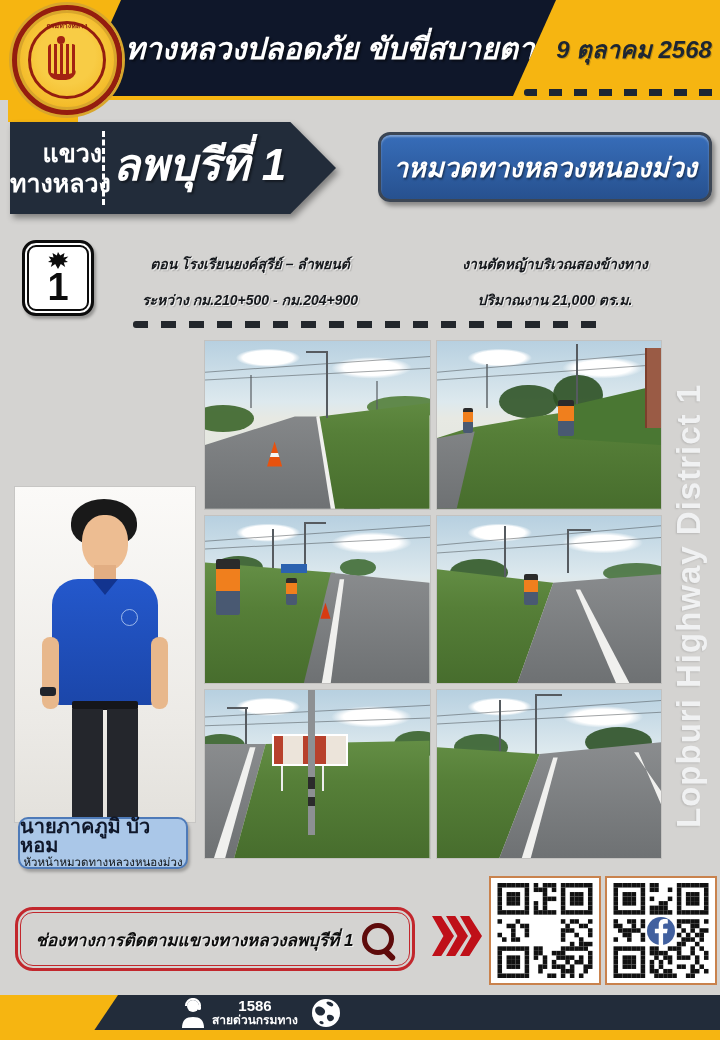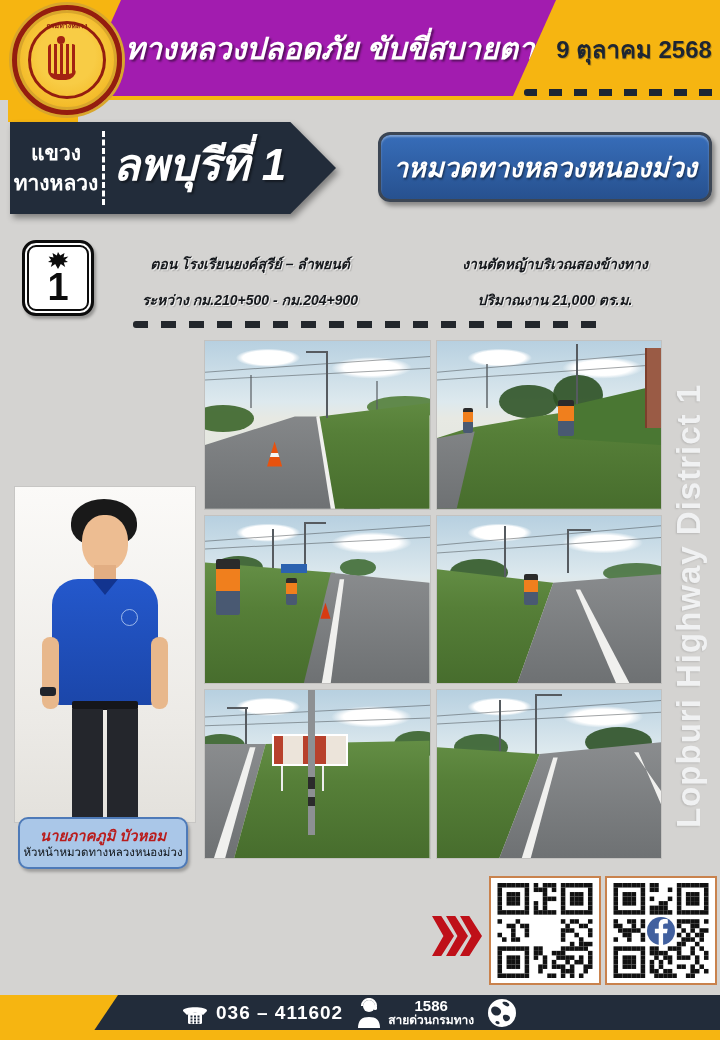--- a/index.html
+++ b/index.html
@@ -13,36 +13,36 @@
   .header-tab{left:8px;top:100px;width:70px;height:22px;background:#f6b511;}
   .seal{left:12px;top:5px;width:100px;height:100px;border-radius:50%;
         background:radial-gradient(circle at 50% 46%,#f8cc45 0 38%,#f3ba27 70%);
         border:5px solid #941d0f;box-shadow:0 0 0 3px #d8a62c, inset 0 0 0 3px #d8a62c;z-index:3;}
   .seal::before{content:"";position:absolute;inset:11px;border-radius:50%;border:3px solid #941d0f;}
   .seal-text{left:0;top:10px;width:100%;text-align:center;font-size:7px;font-weight:bold;color:#8c1b0e;}
   .seal-orn{left:31px;top:34px;width:28px;height:30px;
         background:repeating-linear-gradient(90deg,#a32312 0 3px,rgba(0,0,0,0) 3px 6px);
         border-bottom:6px solid #a32312;border-radius:4px 4px 10px 10px;}
   .seal-orn::after{content:"";position:absolute;left:9px;top:-8px;width:8px;height:8px;background:#a32312;border-radius:50%;}
-  .title-banner{left:78px;top:0;width:478px;height:96px;background:#a21caf;
+  .title-banner{left:78px;top:0;width:478px;height:96px;background:#0f172a;
         clip-path:polygon(9% 0,100% 0,91% 100%,0 100%);
         display:flex;align-items:center;justify-content:center;padding-left:26px;box-sizing:border-box;z-index:2;}
   .title-banner span{color:#fff;font-size:30px;font-weight:bold;font-style:italic;
         text-shadow:2px 2px 2px rgba(0,0,0,.45);white-space:nowrap;}
   .hdr-date{left:550px;top:30px;width:168px;text-align:center;color:#1d2633;
-        font-size:24px;font-weight:bold;text-shadow:1px 1px 0 rgba(0,0,0,.2);}
+        font-size:24px;font-weight:bold;font-style:italic;text-shadow:1px 1px 0 rgba(0,0,0,.2);}
   .hdr-dashes{left:524px;top:89px;width:196px;height:7px;
         background:repeating-linear-gradient(90deg,#1d2633 0 13px,rgba(0,0,0,0) 13px 25px);border-radius:3px;}
 
   
   .arrow{left:10px;top:122px;width:326px;height:92px;background:#222c3a;
         clip-path:polygon(0 0,86% 0,100% 50%,86% 100%,0 100%);
         display:flex;align-items:center;z-index:2;}
   .arrow-wrap{left:10px;top:122px;width:332px;height:98px;filter:drop-shadow(3px 4px 3px rgba(0,0,0,.4));}
-  .arrow-left{width:92px;text-align:center;color:#fff;font-weight:bold;font-size:21px;line-height:30px;}
+  .arrow-left{width:92px;text-align:right;color:#fff;font-weight:bold;font-size:25px;line-height:30px;}
   .arrow-sep{height:74px;border-left:3px dashed #fff;margin:0 8px 0 0;}
   .arrow-name{color:#fff;font-size:44px;font-weight:bold;font-style:italic;white-space:nowrap;
         padding-bottom:8px;text-shadow:2px 2px 2px rgba(0,0,0,.4);}
   .subunit{left:378px;top:132px;width:334px;height:70px;border-radius:12px;
         background:linear-gradient(180deg,#376db9 0%,#27518f 100%);
         border:3px solid #3c4654;box-sizing:border-box;
         box-shadow:3px 4px 4px rgba(0,0,0,.35), inset 0 2px 2px rgba(255,255,255,.35);
         display:flex;align-items:center;justify-content:center;}
   .subunit span{color:#fff;font-size:27px;font-weight:bold;font-style:italic;
         text-shadow:1px 2px 2px rgba(0,0,0,.45);white-space:nowrap;}
@@ -95,21 +95,21 @@
   .chest-logo{left:106px;top:122px;width:15px;height:15px;border:1px solid #bcd2f5;border-radius:50%;opacity:.8;}
   .arm-l{left:27px;top:150px;width:17px;height:72px;background:#e8b88c;border-radius:8px;}
   .arm-r{left:136px;top:150px;width:17px;height:72px;background:#e8b88c;border-radius:8px;}
   .watch{left:25px;top:200px;width:16px;height:9px;background:#20242c;border-radius:3px;}
   .belt{left:57px;top:214px;width:66px;height:9px;background:#15161a;border-radius:2px;}
   .leg-l{left:57px;top:222px;width:31px;height:113px;background:#24262c;}
   .leg-r{left:92px;top:222px;width:31px;height:113px;background:#24262c;}
   .caption{left:18px;top:817px;width:170px;height:52px;background:#aac7e8;border:2px solid #4e7ab8;
         border-radius:10px;box-sizing:border-box;display:flex;flex-direction:column;align-items:center;
         justify-content:center;box-shadow:2px 3px 3px rgba(0,0,0,.25);}
-  .cap-name{font-size:15px;font-weight:bold;color:#b91c1c;line-height:19px;font-style:italic;}
+  .cap-name{font-size:20px;font-weight:bold;color:#0f172a;line-height:19px;}
   .cap-pos{font-size:11.5px;color:#101418;line-height:15px;}
 
   
   .watermark{left:660px;top:340px;width:58px;height:532px;display:flex;align-items:center;justify-content:center;
         writing-mode:vertical-rl;transform:rotate(180deg);
         color:#f0f1f2;font-size:33px;font-weight:bold;letter-spacing:1px;white-space:nowrap;
         text-shadow:-1px -1px 2px rgba(0,0,0,.12);}
 
   
   .follow{left:15px;top:907px;width:400px;height:64px;border:3px solid #c2272d;border-radius:18px;
@@ -302,20 +302,24 @@
     <i class="leg-l"></i>
     <i class="leg-r"></i>
   </div>
   <div class="abs caption">
     <div class="cap-name">นายภาคภูมิ  บัวหอม</div>
     <div class="cap-pos">หัวหน้าหมวดทางหลวงหนองม่วง</div>
   </div>
 
   <div class="abs watermark">Lopburi Highway District 1</div>
 
+  <div class="abs follow">
+    <span class="follow-label">ช่องทางการติดตามแขวงทางหลวงลพบุรีที่ 1</span>
+    <span class="mag"></span>
+  </div>
   <div class="abs chevrons">
     <span class="chev"></span>
       <span class="chev"></span>
       <span class="chev"></span>
   </div>
   <div class="abs qr" style="left:489px;">
     <svg viewBox="0 0 105 105" class="qr-svg">
         <rect x="0" y="0" width="5" height="5"></rect>
         <rect x="5" y="0" width="5" height="5"></rect>
         <rect x="10" y="0" width="5" height="5"></rect>
@@ -730,38 +734,20 @@
       </svg>
     <span class="qr-icon fb-circle">
       <svg width="16" height="16" viewBox="0 0 16 16">
           <path fill="#fff" d="M9.2 16V9.3h2.2l.4-2.6H9.2V5c0-.8.3-1.3 1.4-1.3h1.3V1.4C11.6 1.3 10.8 1.2 10 1.2c-2 0-3.3 1.2-3.3 3.4v2.1H4.5v2.6h2.2V16h2.5z"></path>
         </svg>
     </span>
   </div>
 
   <div class="abs fbar">
     <div class="fgroup">
-      <svg width="30" height="24" viewBox="0 0 30 24">
-        <path fill="#fff" d="M3 10C2 5 28 5 27 10l-4 4c-3-3-13-3-16 0z"></path>
-        <rect fill="#fff" x="8" y="12" width="14" height="11" rx="1.5"></rect>
-        <g fill="#222c3a">
-            <rect x="10.5" y="14.5" width="2" height="2"></rect>
-            <rect x="14" y="14.5" width="2" height="2"></rect>
-            <rect x="17.5" y="14.5" width="2" height="2"></rect>
-            <rect x="10.5" y="17.5" width="2" height="2"></rect>
-            <rect x="14" y="17.5" width="2" height="2"></rect>
-            <rect x="17.5" y="17.5" width="2" height="2"></rect>
-            <rect x="10.5" y="20.5" width="2" height="2"></rect>
-            <rect x="14" y="20.5" width="2" height="2"></rect>
-            <rect x="17.5" y="20.5" width="2" height="2"></rect>
-          </g>
-      </svg>
-      <span class="fphone-num">036 – 411602</span>
-    </div>
-    <div class="fgroup">
       <svg width="26" height="30" viewBox="0 0 26 30">
         <circle cx="13" cy="8" r="6" fill="#fff"></circle>
         <path d="M2 30c0-8 4-11 11-11s11 3 11 11z" fill="#fff"></path>
         <path d="M6 8a7 7 0 0 1 14 0" stroke="#fff" stroke-width="2.2" fill="none"></path>
         <rect x="17.5" y="7" width="3.5" height="5" rx="1.6" fill="#fff"></rect>
       </svg>
       <span class="fhot">
         <span class="n">1586</span>
         <span class="t">สายด่วนกรมทาง</span>
       </span>

